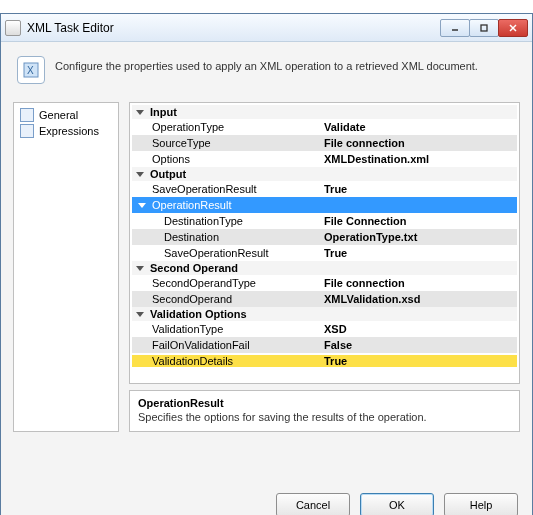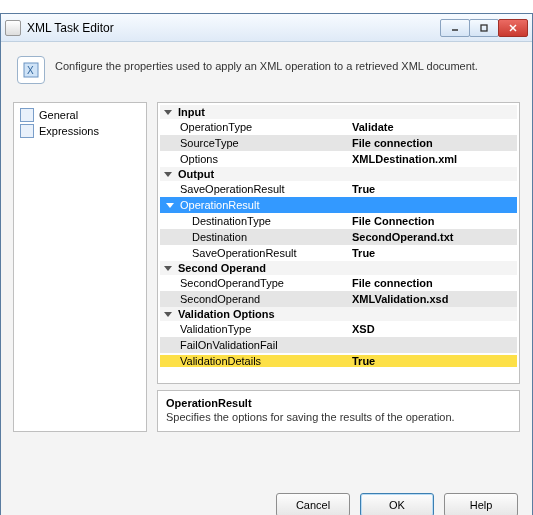--- a/index.html
+++ b/index.html
@@ -66,21 +66,21 @@
     display:flex;align-items:center;justify-content:center;
   }
   .desc-text { color: #333; font-size: 11px; padding-top: 4px; }
   .body {
     display: flex;
     gap: 10px;
     padding: 0 6px;
     width:100%;
   }
   .nav {
-    width: 134px;
+    width: 106px;
     height: 330px;
     border: 1px solid #bfbfbf;
     background: #fff;
     padding: 4px 0;
   }
   .nav-item {
     display: flex;
     align-items: center;
     padding: 1px 6px;
     gap: 5px;
@@ -253,21 +253,21 @@
               <span class="tw" style="margin-left:6px;border-top-color:#fff"></span>
               <span class="label" style="padding-left:4px">OperationResult</span>
               <span class="value"></span>
             </div>
           <div class="row sub">
               <span class="label">DestinationType</span>
               <span class="value">File Connection</span>
             </div>
           <div class="row alt sub">
               <span class="label">Destination</span>
-              <span class="value">SecondOperand.txt</span>
+              <span class="value">OperationType.txt</span>
             </div>
           <div class="row sub">
               <span class="label">SaveOperationResult</span>
               <span class="value">True</span>
             </div>
 
           <div class="cat">
               <span class="tw"></span>
               <span>Second Operand</span>
             </div>
@@ -283,20 +283,21 @@
           <div class="cat">
               <span class="tw"></span>
               <span>Validation Options</span>
             </div>
           <div class="row">
               <span class="label">ValidationType</span>
               <span class="value">XSD</span>
             </div>
           <div class="row alt">
               <span class="label">FailOnValidationFail</span>
+              <span class="value">False</span>
             </div>
           <div class="row hl">
               <span class="label">ValidationDetails</span>
               <span class="value">True</span>
             </div>
         </div>
 
         <div class="help">
           <div class="t">OperationResult</div>
           <div class="d">Specifies the options for saving the results of the operation.</div>

